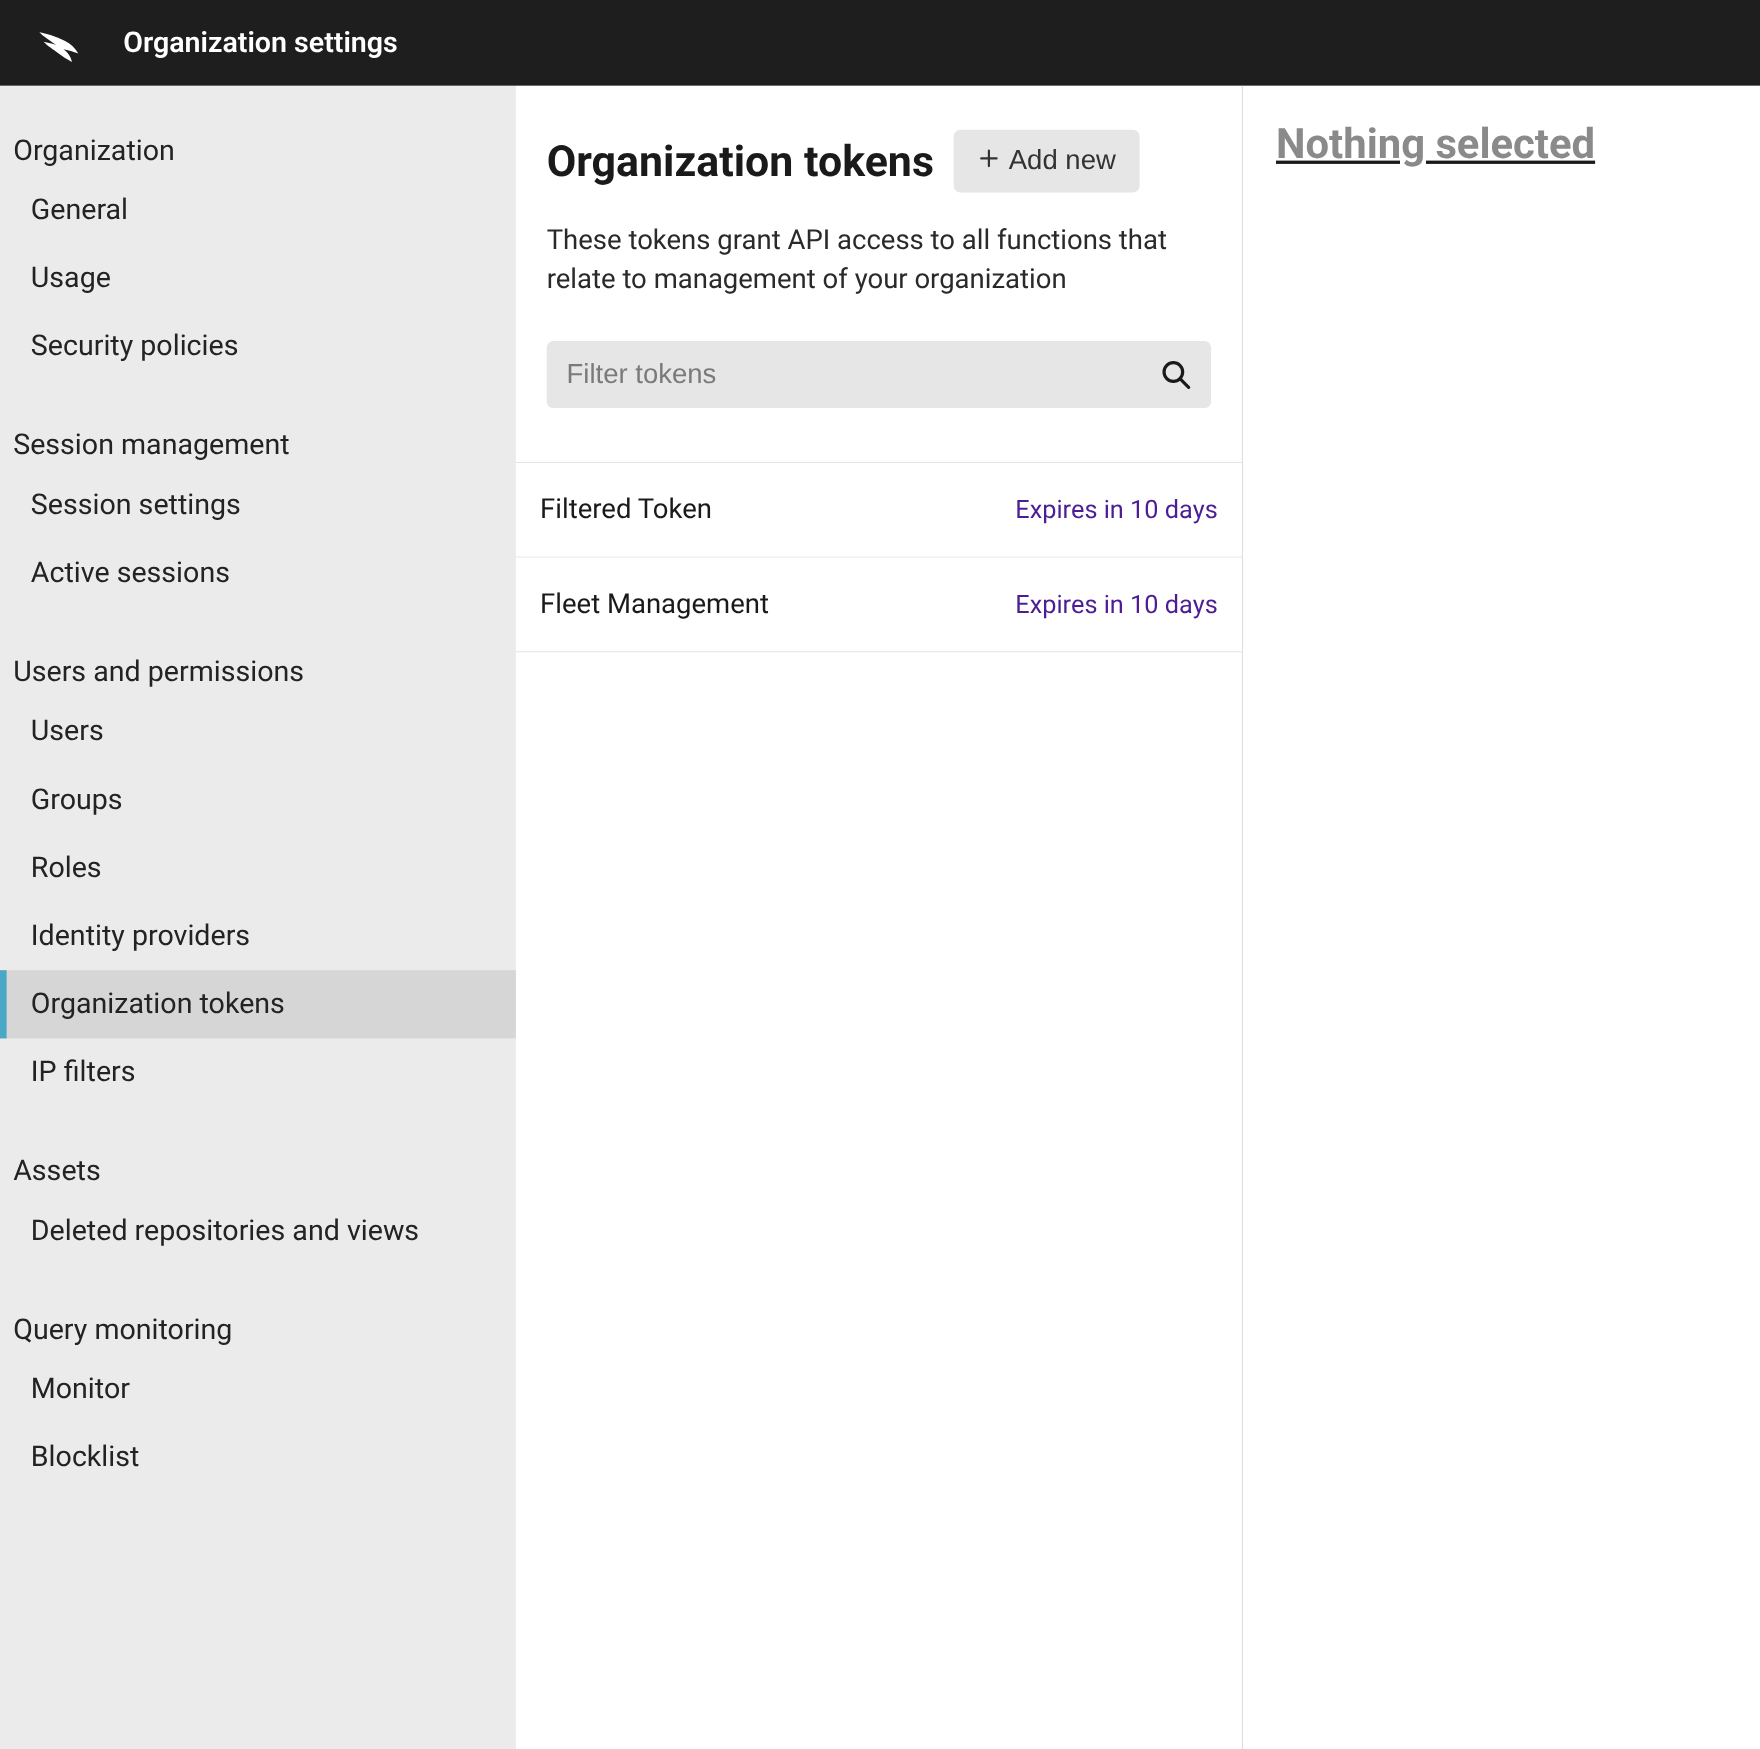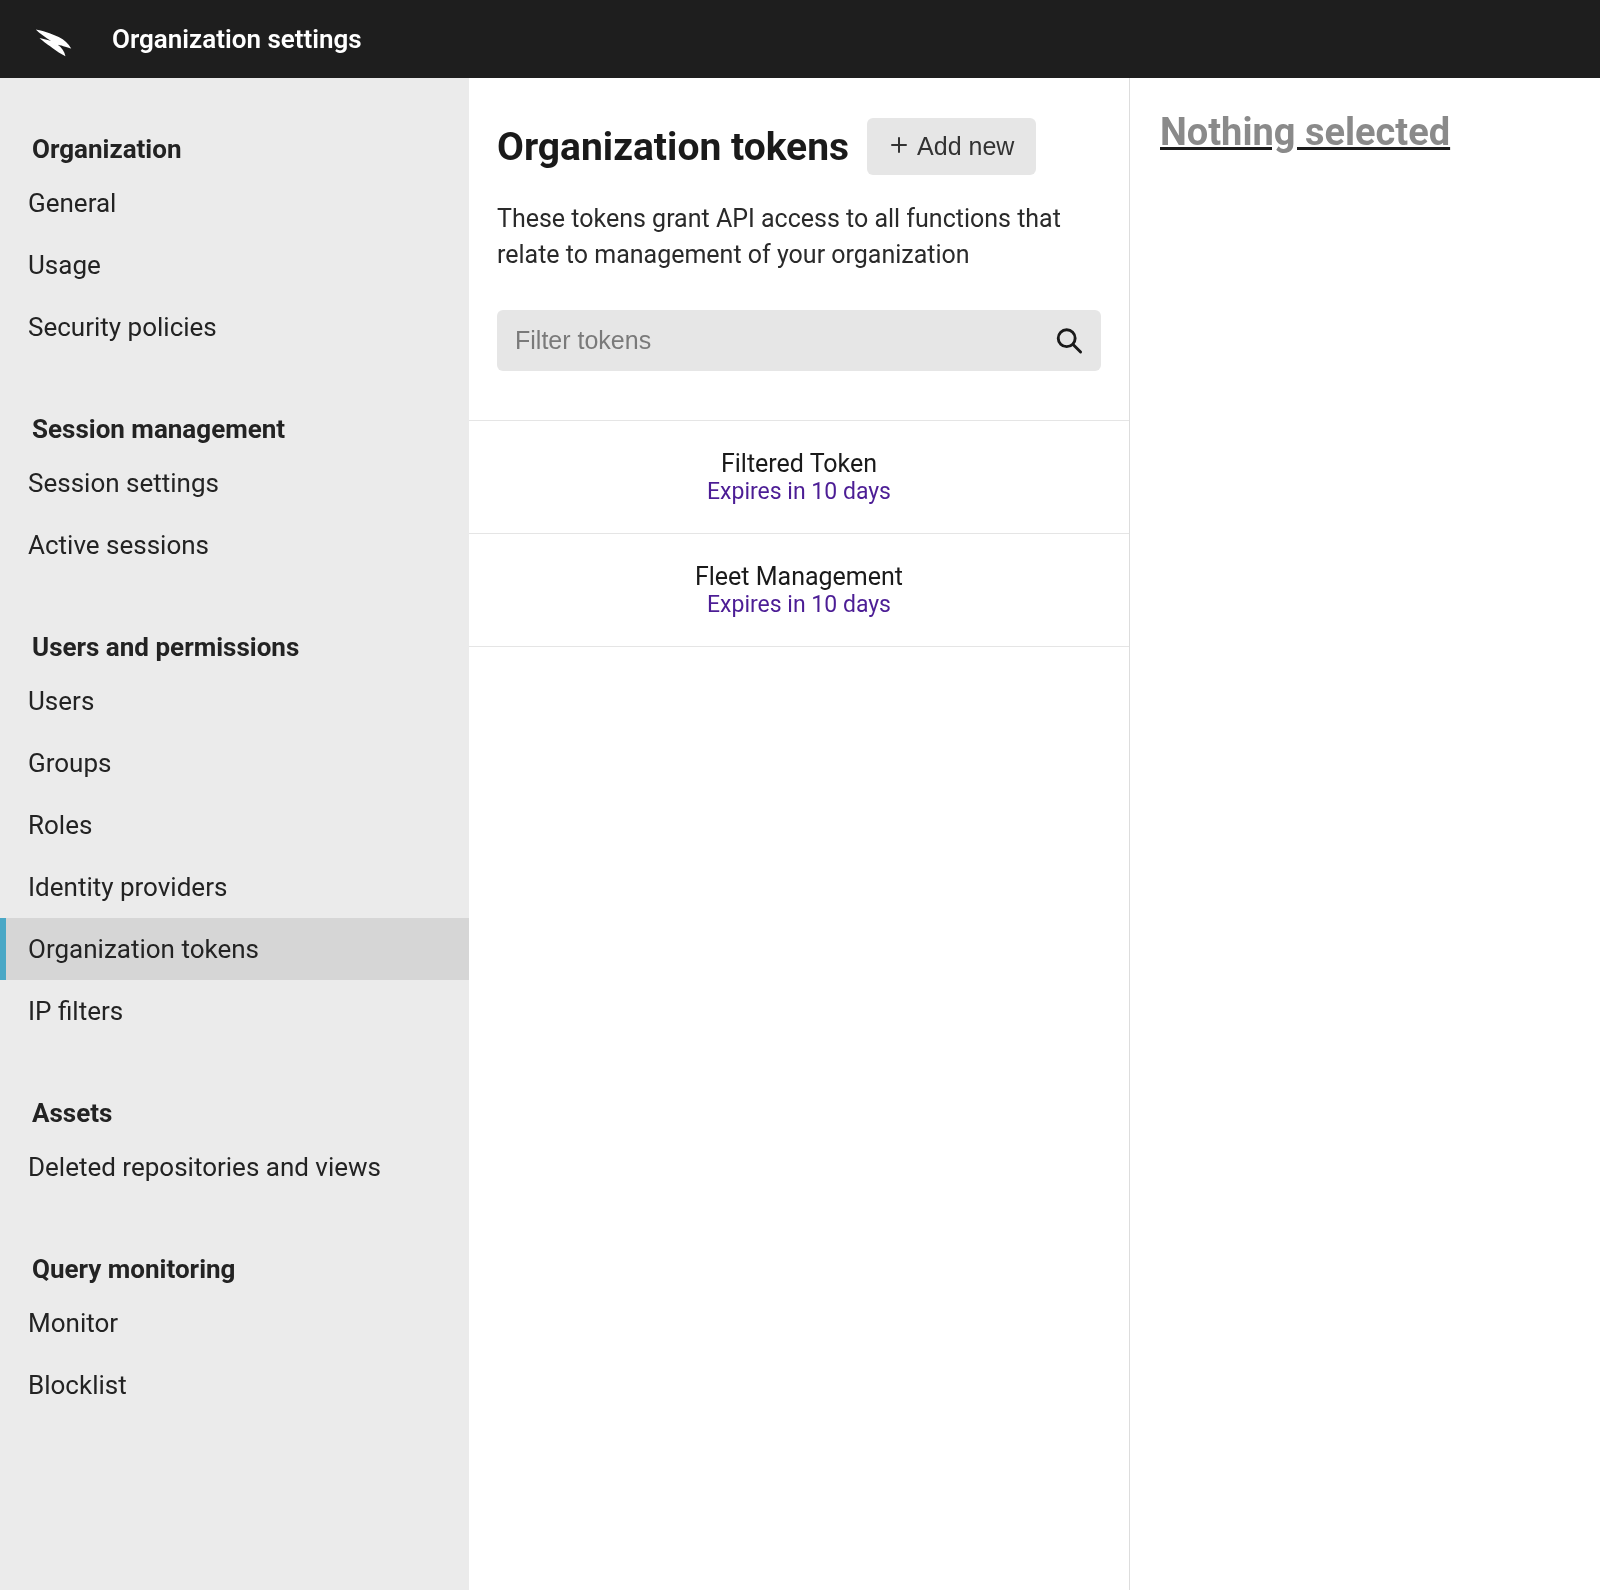--- a/index.html
+++ b/index.html
@@ -43,24 +43,23 @@
       height: calc(100% - 78px);
     }
     .sidebar {
       width: 469px;
       background: #ebebeb;
       overflow-y: auto;
       padding-bottom: 40px;
     }
     .sidebar-section-header {
       font-size: 26px;
-      font-weight: 700;
+      font-weight: 400;
       color: #232323;
-      padding: 44px 28px 8px 32px;
-      margin-top: 12px;
+      padding: 44px 28px 8px 12px;
     }
     .sidebar-item {
       font-size: 26px;
       color: #232323;
       padding: 16px 28px;
       cursor: pointer;
       display: flex;
       align-items: center;
       justify-content: space-between;
       position: relative;
@@ -160,21 +159,20 @@
       margin-top: 20px;
     }
     .token-row {
       display: flex;
       align-items: center;
       justify-content: space-between;
       background: #fff;
       padding: 28px 22px;
       border-bottom: 1px solid #e5e5e5;
       cursor: pointer;
-      flex-direction: column;
     }
     .token-name {
       font-size: 25px;
       color: #1a1a1a;
     }
     .token-expires {
       font-size: 23px;
       color: #4c1d95;
     }
     .detail {

